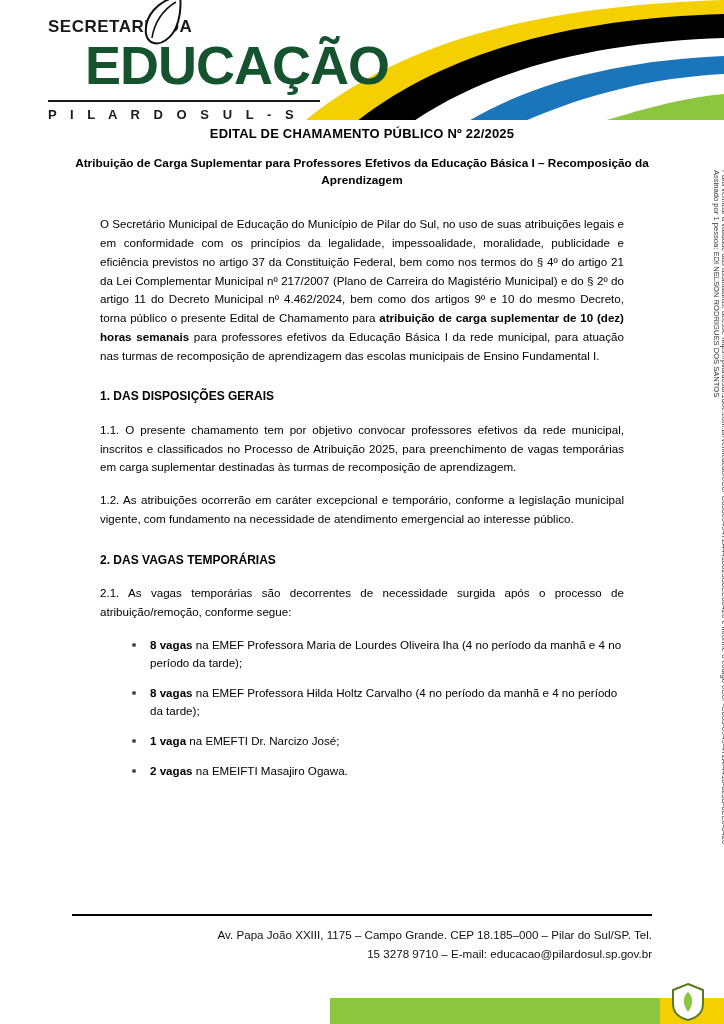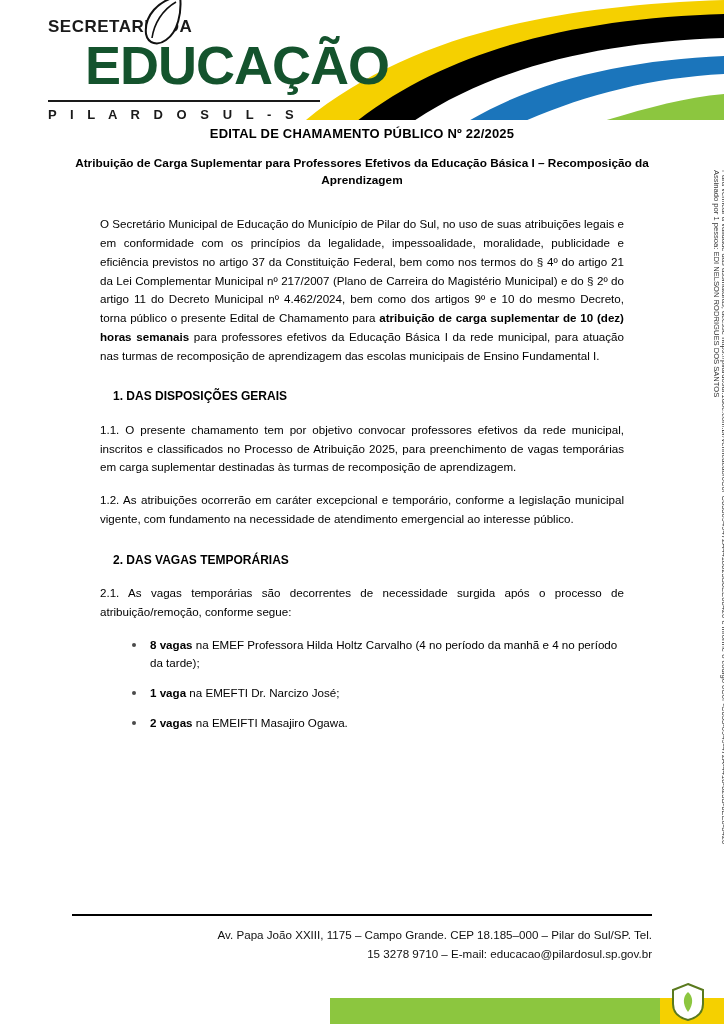--- a/index.html
+++ b/index.html
@@ -105,21 +105,21 @@
   .para {
     margin: 0 0 14px 0;
     text-align: justify;
   }
   .para.first {
     margin-bottom: 20px;
   }
   .section-head {
     font-weight: bold;
     font-size: 12px;
-    margin: 22px 0 14px 13px;
+    margin: 22px 0 14px 0;
     text-align: left;
   }
   ul.vagas {
     list-style: none;
     margin: 14px 0 0 0;
     padding: 0 0 0 28px;
   }
   ul.vagas li {
     position: relative;
     padding-left: 22px;
@@ -236,20 +236,21 @@
     <div class="section-head">1. DAS DISPOSIÇÕES GERAIS</div>
 
     <p class="para">1.1. O presente chamamento tem por objetivo convocar professores efetivos da rede municipal, inscritos e classificados no Processo de Atribuição 2025, para preenchimento de vagas temporárias em carga suplementar destinadas às turmas de recomposição de aprendizagem.</p>
     <p class="para">1.2. As atribuições ocorrerão em caráter excepcional e temporário, conforme a legislação municipal vigente, com fundamento na necessidade de atendimento emergencial ao interesse público.</p>
 
     <div class="section-head">2. DAS VAGAS TEMPORÁRIAS</div>
 
     <p class="para">2.1. As vagas temporárias são decorrentes de necessidade surgida após o processo de atribuição/remoção, conforme segue:</p>
 
     <ul class="vagas">
+      <li><b>8 vagas</b><span> na EMEF Professora Maria de Lourdes Oliveira Iha (4 no período da manhã e 4 no período da tarde);</span></li>
       <li><b>8 vagas</b><span> na EMEF Professora Hilda Holtz Carvalho (4 no período da manhã e 4 no período da tarde);</span></li>
       <li><b>1 vaga</b><span> na EMEFTI Dr. Narcizo José;</span></li>
       <li><b>2 vagas</b><span> na EMEIFTI Masajiro Ogawa.</span></li>
     </ul>
 
   </div>
 </div>
 
 <div class="footer-rule"></div>
 <div class="footer-text">

